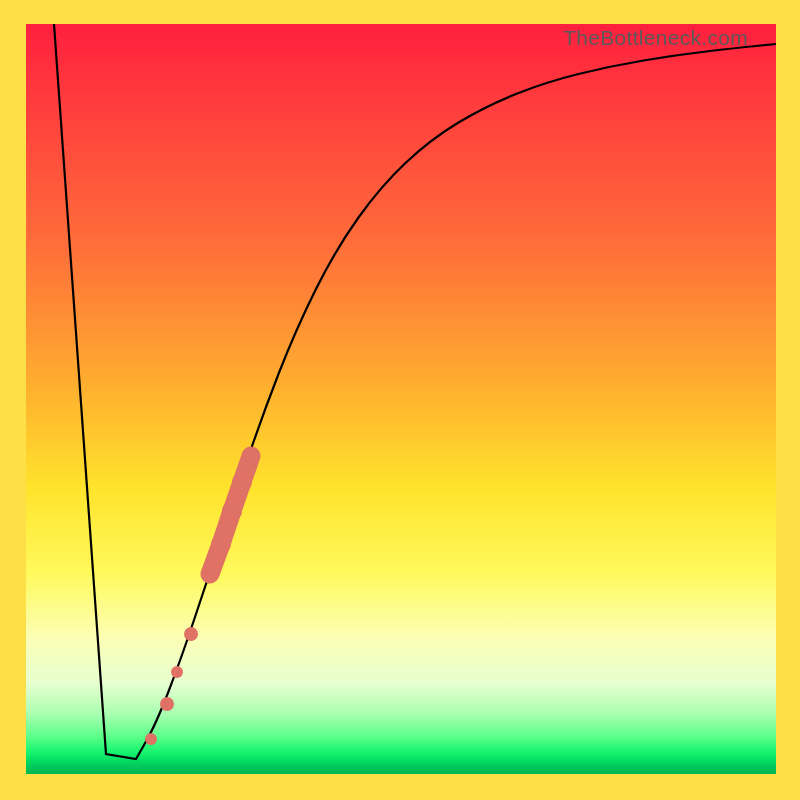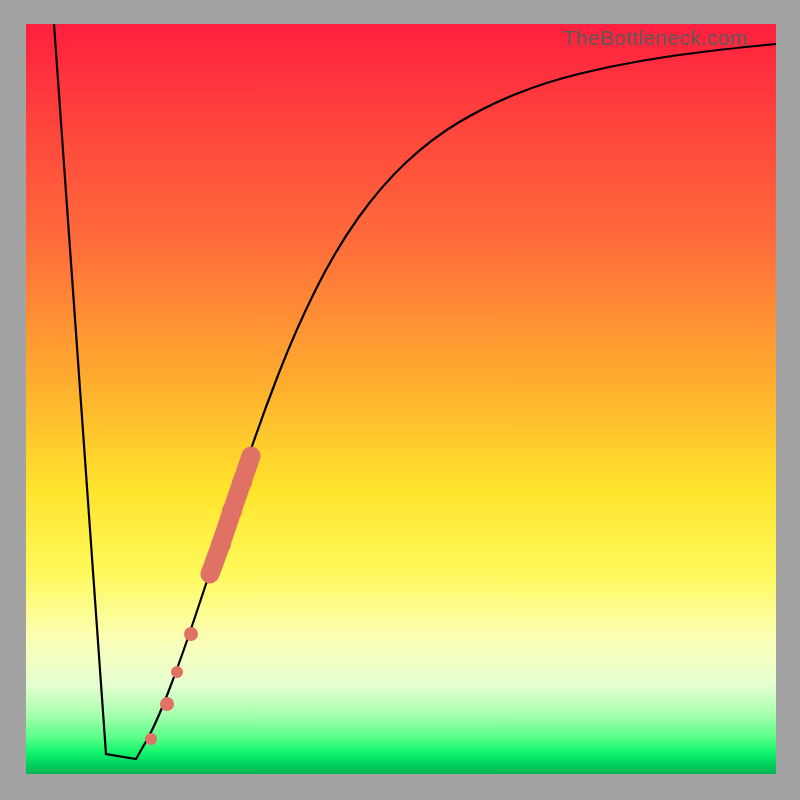--- a/index.html
+++ b/index.html
@@ -8,21 +8,21 @@
     width: 800px;
     height: 800px;
     overflow: hidden;
     background: #000;
     font-family: Arial, Helvetica, sans-serif;
   }
   .frame {
     position: relative;
     width: 800px;
     height: 800px;
-    background: #a3a3a3;
+    background: #fde047;
     text-align: center;
   }
   .plot {
     position: absolute;
     left: 26px;
     top: 24px;
     width: 750px;
     height: 750px;
     
     background: linear-gradient(to bottom,

